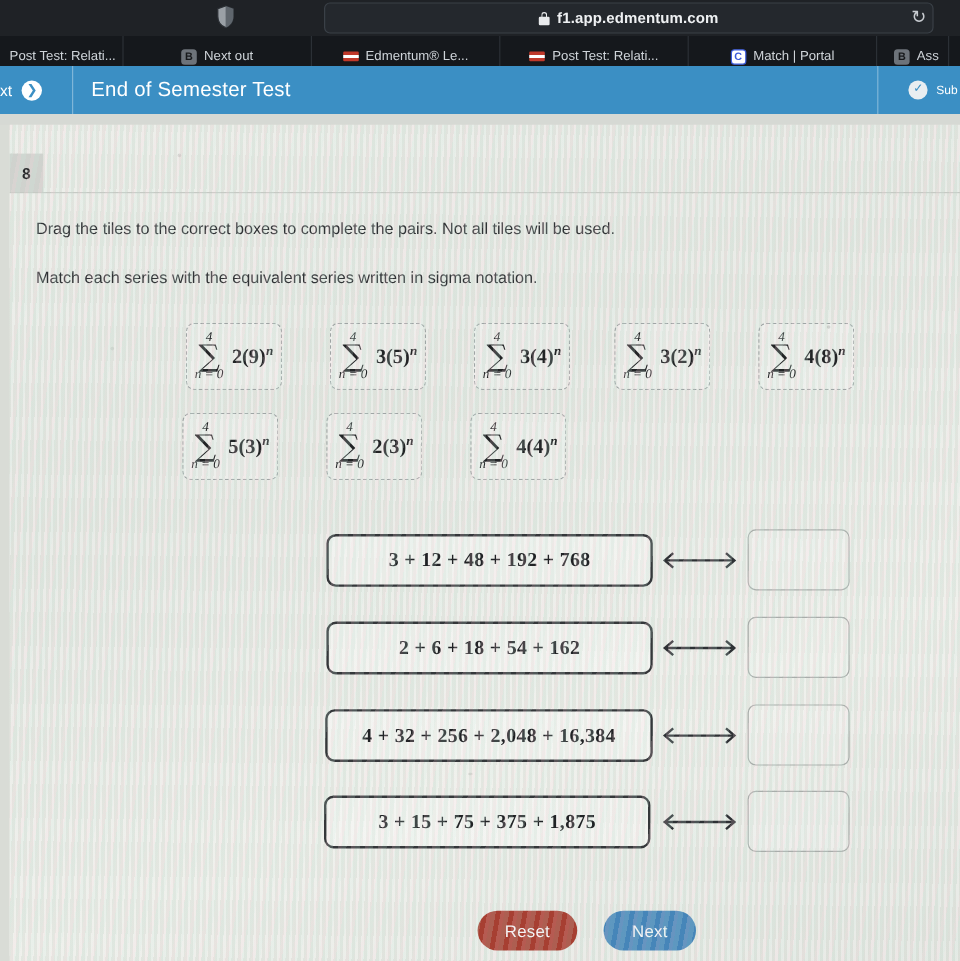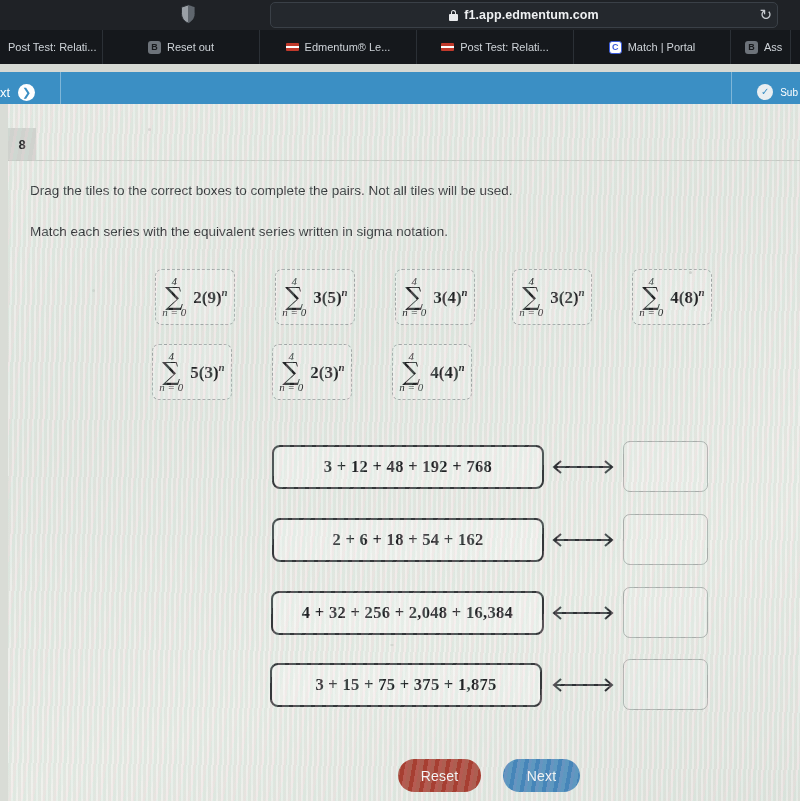--- a/index.html
+++ b/index.html
@@ -119,21 +119,21 @@
   .favicon-ed {
     width: 13px; height: 8px;
     background: linear-gradient(to bottom, #c0392b 0 35%, #ffffff 35% 65%, #c0392b 65% 100%);
     border-radius: 1px;
     flex: 0 0 auto;
   }
 
   
   .app-header {
     position: absolute;
-    top: 72px; left: 0;
+    top: 55px; left: 0;
     width: 800px; height: 40px;
     background: #3b8fc4;
   }
   .hdr-next {
     position: absolute;
     left: 0; top: 0;
     height: 40px;
     display: flex; align-items: center; gap: 8px;
     padding-left: 0px;
   }
@@ -340,21 +340,21 @@
 
     <div class="reload-icon">↻</div>
   </div>
 
   <div class="tabstrip">
     <div class="tab" style="width:103px; justify-content:flex-start;">
       <span class="tab-label">Post Test: Relati...</span>
     </div>
     <div class="tab" style="width:157px;">
       <span class="favicon-b">B</span>
-      <span class="tab-label">Reset out</span>
+      <span class="tab-label">Next out</span>
     </div>
     <div class="tab" style="width:157px;text-align:center;">
       <span class="favicon-ed"></span>
       <span class="tab-label">Edmentum® Le...</span>
     </div>
     <div class="tab" style="width:157px;">
       <span class="favicon-ed"></span>
       <span class="tab-label">Post Test: Relati...</span>
     </div>
     <div class="tab" style="width:157px;">
@@ -366,20 +366,21 @@
       <span class="tab-label">Ass</span>
     </div>
   </div>
 
   <div class="app-header">
     <div class="hdr-next">
       <span class="hdr-next-label">xt</span>
       <span class="circle-arrow">❯</span>
     </div>
     <div class="hdr-divider"></div>
+    <div class="app-title">End of Semester Test</div>
     <div class="hdr-divider-right"></div>
     <div class="hdr-submit">
       <span class="check-circle">✓</span>
       <span class="hdr-submit-label">Sub</span>
     </div>
   </div>
 
   <div class="page">
     <div class="page-sheet"></div>
 

